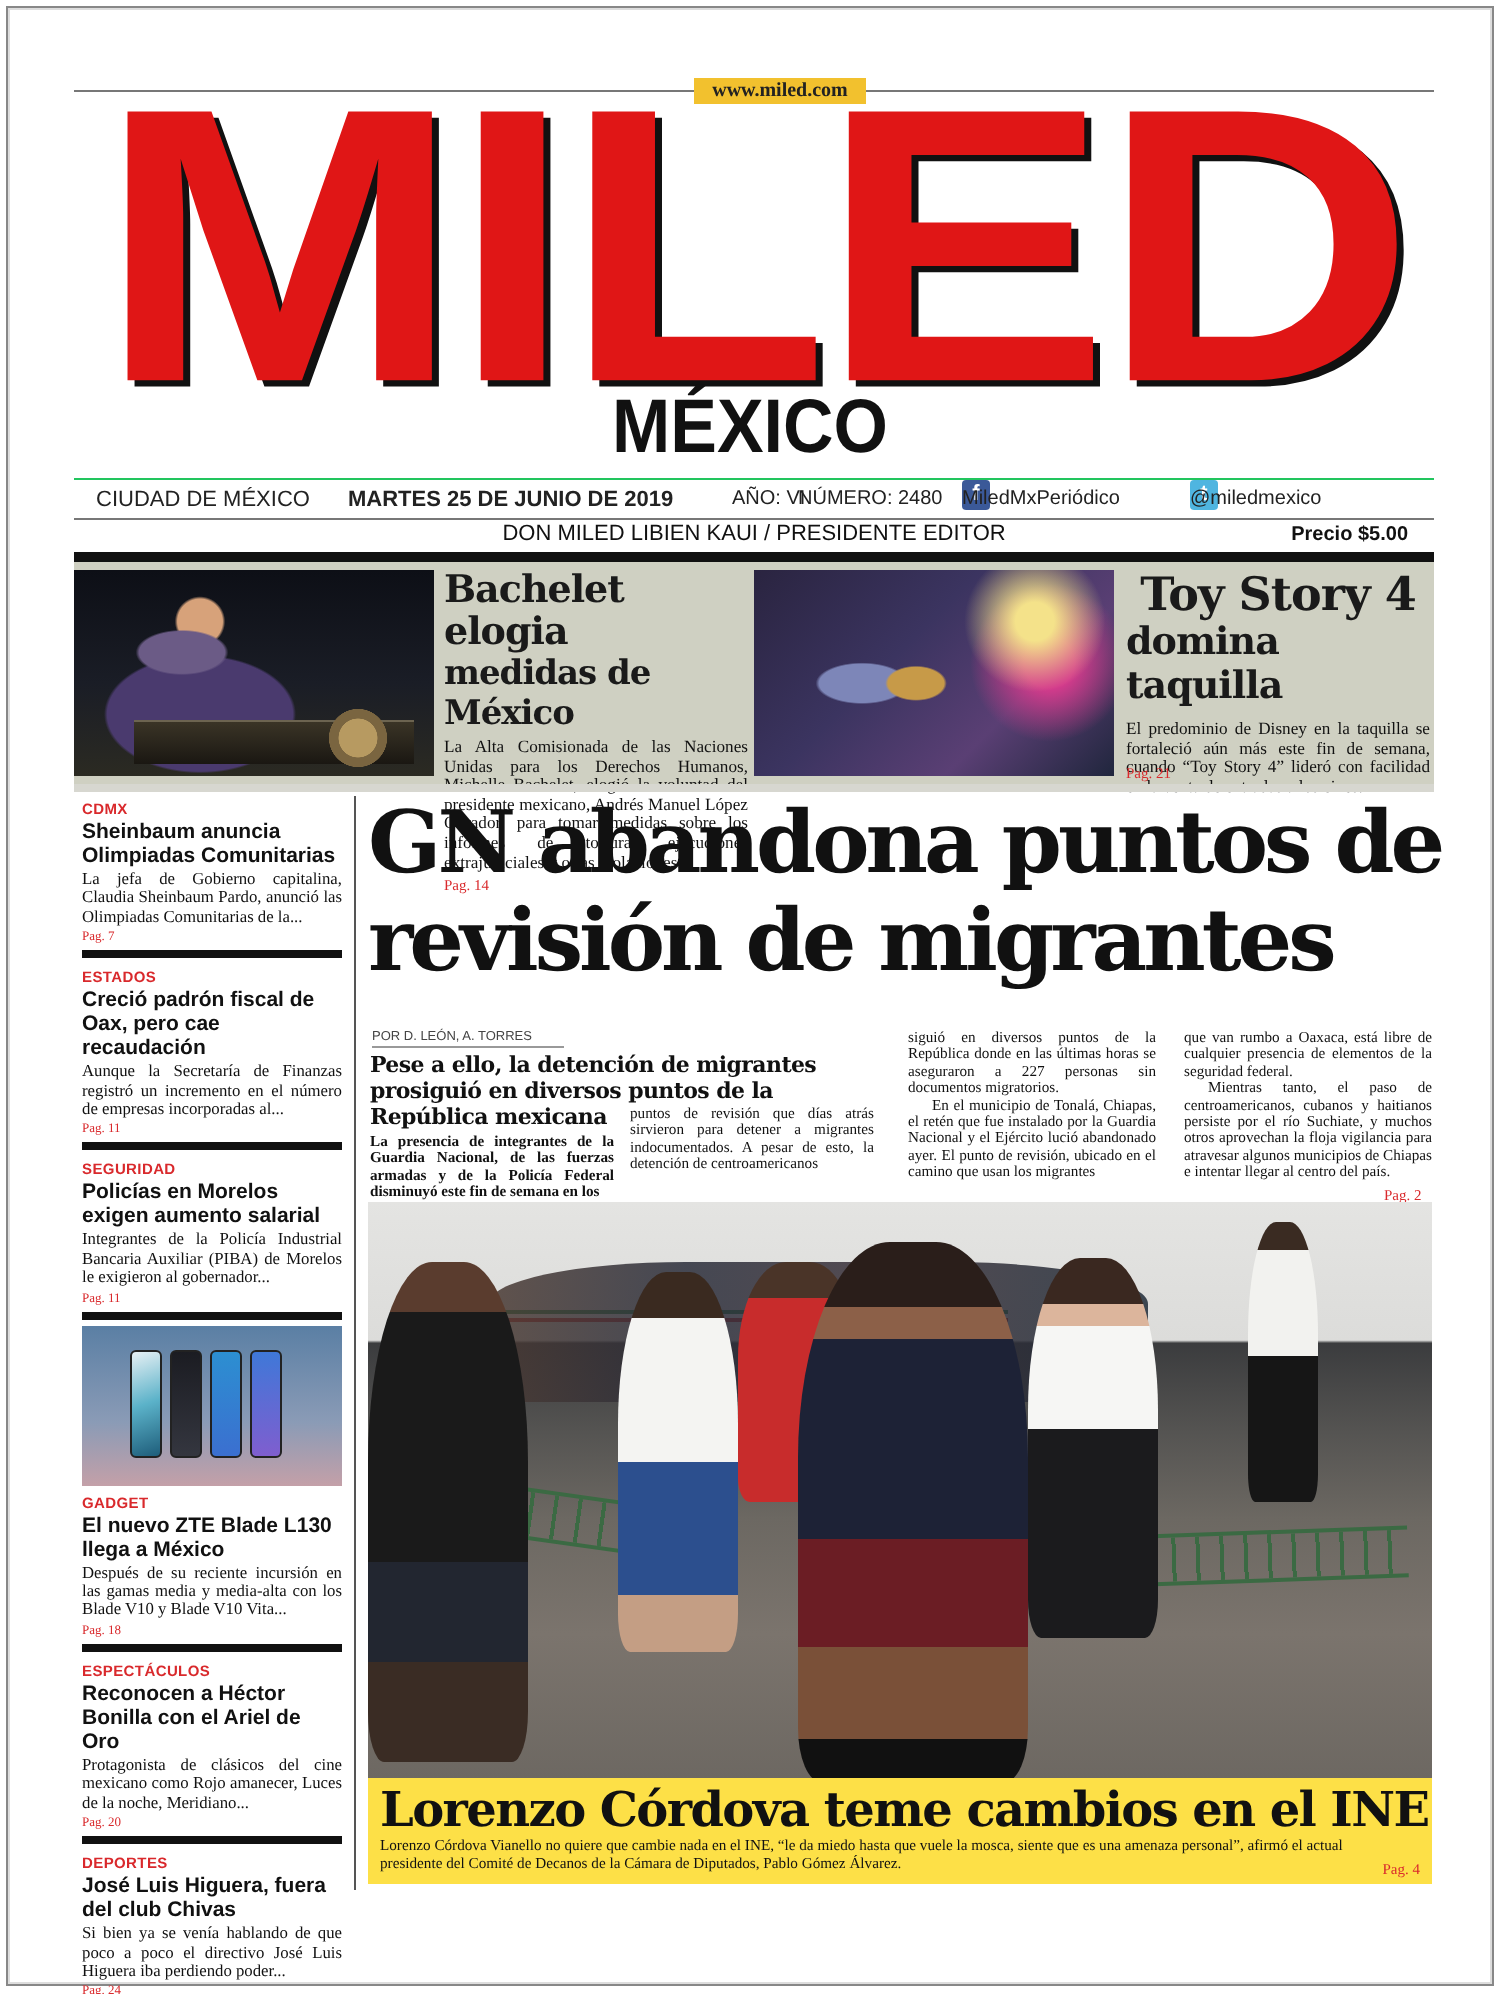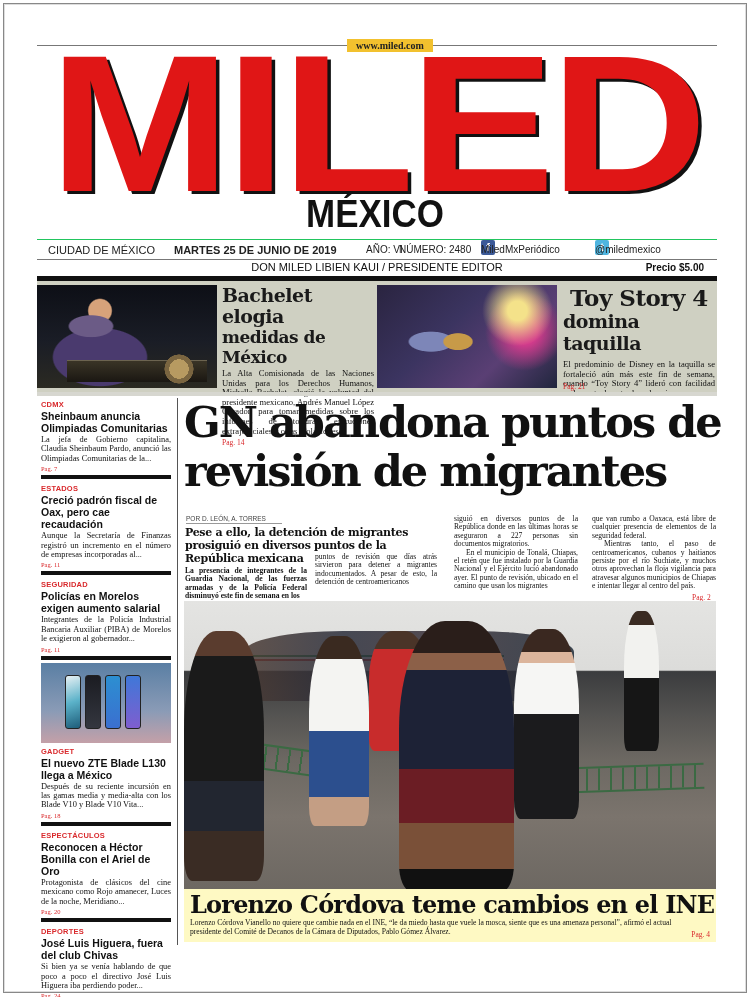--- a/index.html
+++ b/index.html
@@ -94,21 +94,21 @@
   .f2 { left: 330px; top: 165px; width: 190px; transform: rotate(-2deg); }
   .fig { position: absolute; border-radius: 40% 40% 10% 10%; }
   .p1 { left: 0; top: 30px; width: 80px; height: 250px; background: linear-gradient(180deg, #5a3c2e 0 10%, #1a1a1a 10% 60%, #222630 60% 80%, #3a2c24 80%); }
   .p2 { left: 125px; top: 35px; width: 60px; height: 190px; background: linear-gradient(180deg, #3a2a20 0 12%, #f4f4f2 12% 50%, #2c4f8e 50% 85%, #c49e84 85%); }
   .p3 { left: 185px; top: 30px; width: 60px; height: 120px; background: linear-gradient(180deg, #4a3428 0 15%, #c82c2c 15%); }
   .p4 { left: 215px; top: 20px; width: 115px; height: 270px; background: linear-gradient(180deg, #2a1e1a 0 12%, #8c6048 12% 18%, #1d2236 18% 55%, #6b1d24 55% 75%, #7a5038 75% 92%, #111 92%); }
   .p5 { left: 330px; top: 28px; width: 65px; height: 190px; background: linear-gradient(180deg, #3a2820 0 12%, #dcb59c 12% 18%, #f6f6f4 18% 45%, #1b1b1d 45%); }
   .p6 { left: 440px; top: 10px; width: 35px; height: 140px; background: linear-gradient(180deg, #3a2b22 0 10%, #f2f2ef 10% 48%, #161616 48%); }
   .crowd { position: absolute; left: 60px; top: 30px; width: 330px; height: 70px; background: linear-gradient(90deg, #4a3a33, #2a2d3a 30%, #3a3038 60%, #1f2b38); border-radius: 30% 30% 0 0; opacity: 0.85; }
 
-  .bottom-story { position: absolute; left: 2px; top: 491px; width: 532px; height: 53px; background: #fef9c3; padding: 2px 6px; }
+  .bottom-story { position: absolute; left: 2px; top: 491px; width: 532px; height: 53px; background: #fde047; padding: 2px 6px; }
   .bottom-story h2 { font-family: "DejaVu Serif", serif; font-weight: bold; font-size: 24px; line-height: 28px; letter-spacing: -0.8px; white-space: nowrap; color: #111; }
   .bottom-story p { font-family: "Liberation Serif", serif; font-size: 7.6px; line-height: 8.6px; color: #111; width: 500px; }
   .bottom-story .pag { position: absolute; right: 6px; bottom: 3px; }
 </style>
 </head>
 <body>
 
 <div class="frame"></div>
 
 <div class="top-rule"></div>

